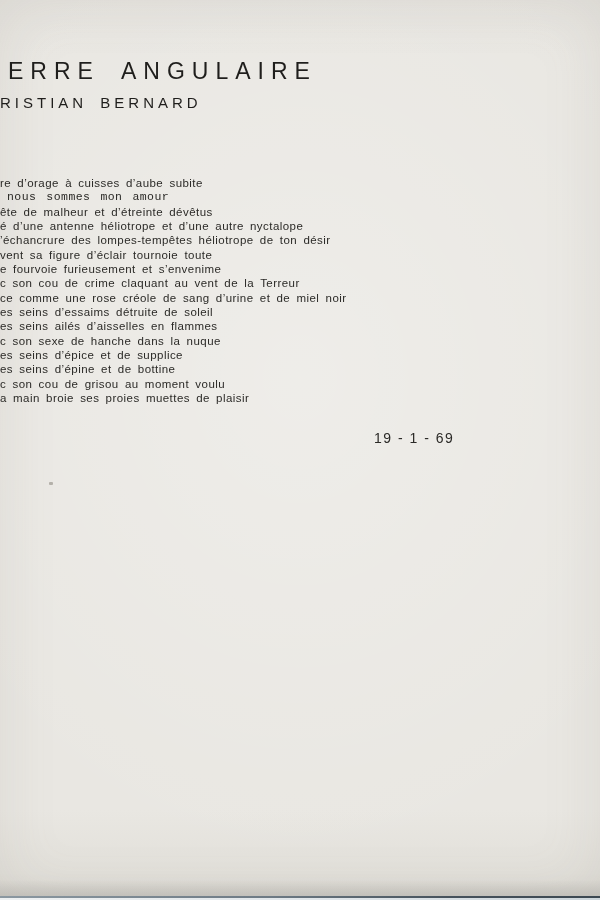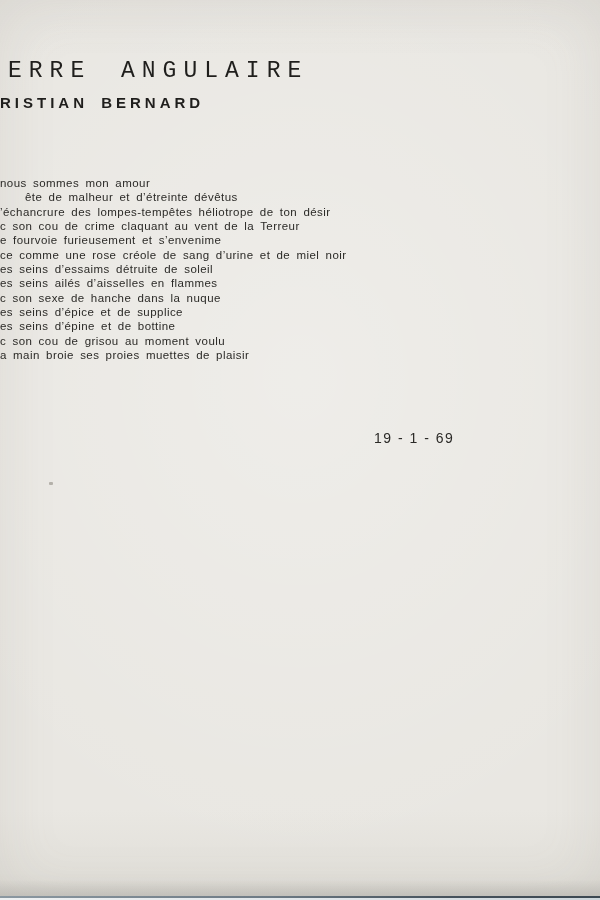--- a/index.html
+++ b/index.html
@@ -22,39 +22,38 @@
       linear-gradient(to bottom, #e6e4df 0%, var(--paper) 6%, var(--paper) 90%, #e2e0da 97%, #d9d7d1 100%),
       var(--paper);
     box-shadow: inset 0 0 60px rgba(120,115,105,0.12);
   }
   .title{
     position:absolute;top:58px;left:8px;margin:0;
     font-size:23px;font-weight:400;
     letter-spacing:7px;word-spacing:9px;
     color:var(--title-ink);
     white-space:nowrap;
-    font-family:Liberation Mono, monospace;
   }
   .author{
     position:absolute;top:94px;left:0px;
-    font-size:15px;font-weight:700;
+    font-size:15px;font-weight:400;
     letter-spacing:4px;word-spacing:5px;
     color:var(--title-ink);
     white-space:nowrap;
   }
   .poem{
     position:absolute;top:176px;left:0px;
     color:var(--ink);
   }
   .poem-line{
     font-size:11.5px;line-height:14.35px;
     letter-spacing:0.45px;word-spacing:2.6px;
     white-space:nowrap;
   }
-  .poem-line:nth-child(2){margin-left:25px;}
+  .poem-line:nth-child(2){margin-left:7px;font-family:Liberation Mono, monospace;}
   .date{
     position:absolute;top:430px;left:374px;
     font-size:14px;letter-spacing:1.5px;
     color:var(--ink);
     white-space:nowrap;
   }
   .speck{
     position:absolute;top:482px;left:49px;
     width:4px;height:3px;background:#b4b1aa;
     border-radius:1px;
@@ -76,25 +75,28 @@
 </head>
 <body>
 
 <div class="page">
 
   <h1 class="title">ERRE ANGULAIRE</h1>
 
   <div class="author">RISTIAN BERNARD</div>
 
   <div class="poem">
+    <div class="poem-line">re d’orage à cuisses d’aube subite</div>
     <div class="poem-line">nous sommes mon amour</div>
     <div class="poem-line">ête de malheur et d’étreinte dévêtus</div>
+    <div class="poem-line">é d’une antenne héliotrope et d’une autre nyctalope</div>
     <div class="poem-line">’échancrure des lompes-tempêtes héliotrope de ton désir</div>
+    <div class="poem-line">vent sa figure d’éclair tournoie toute</div>
+    <div class="poem-line">e fourvoie furieusement et s’envenime</div>
     <div class="poem-line">c son cou de crime claquant au vent de la Terreur</div>
-    <div class="poem-line">e fourvoie furieusement et s’envenime</div>
     <div class="poem-line">ce comme une rose créole de sang d’urine et de miel noir</div>
     <div class="poem-line">es seins d’essaims détruite de soleil</div>
     <div class="poem-line">es seins ailés d’aisselles en flammes</div>
     <div class="poem-line">c son sexe de hanche dans la nuque</div>
     <div class="poem-line">es seins d’épice et de supplice</div>
     <div class="poem-line">es seins d’épine et de bottine</div>
     <div class="poem-line">c son cou de grisou au moment voulu</div>
     <div class="poem-line">a main broie ses proies muettes de plaisir</div>
   </div>
 

